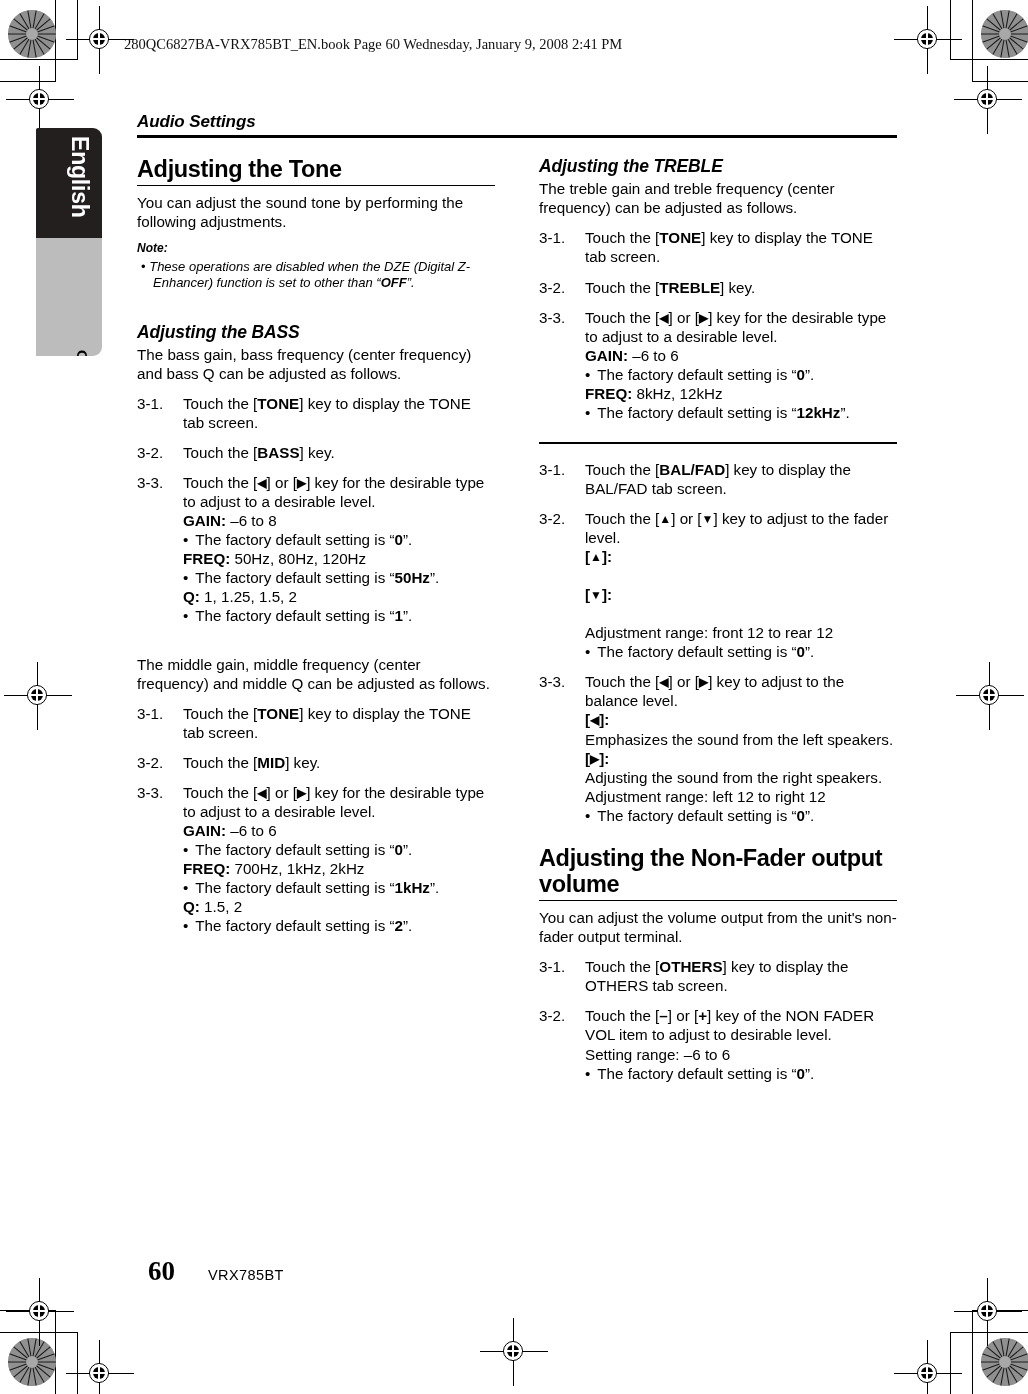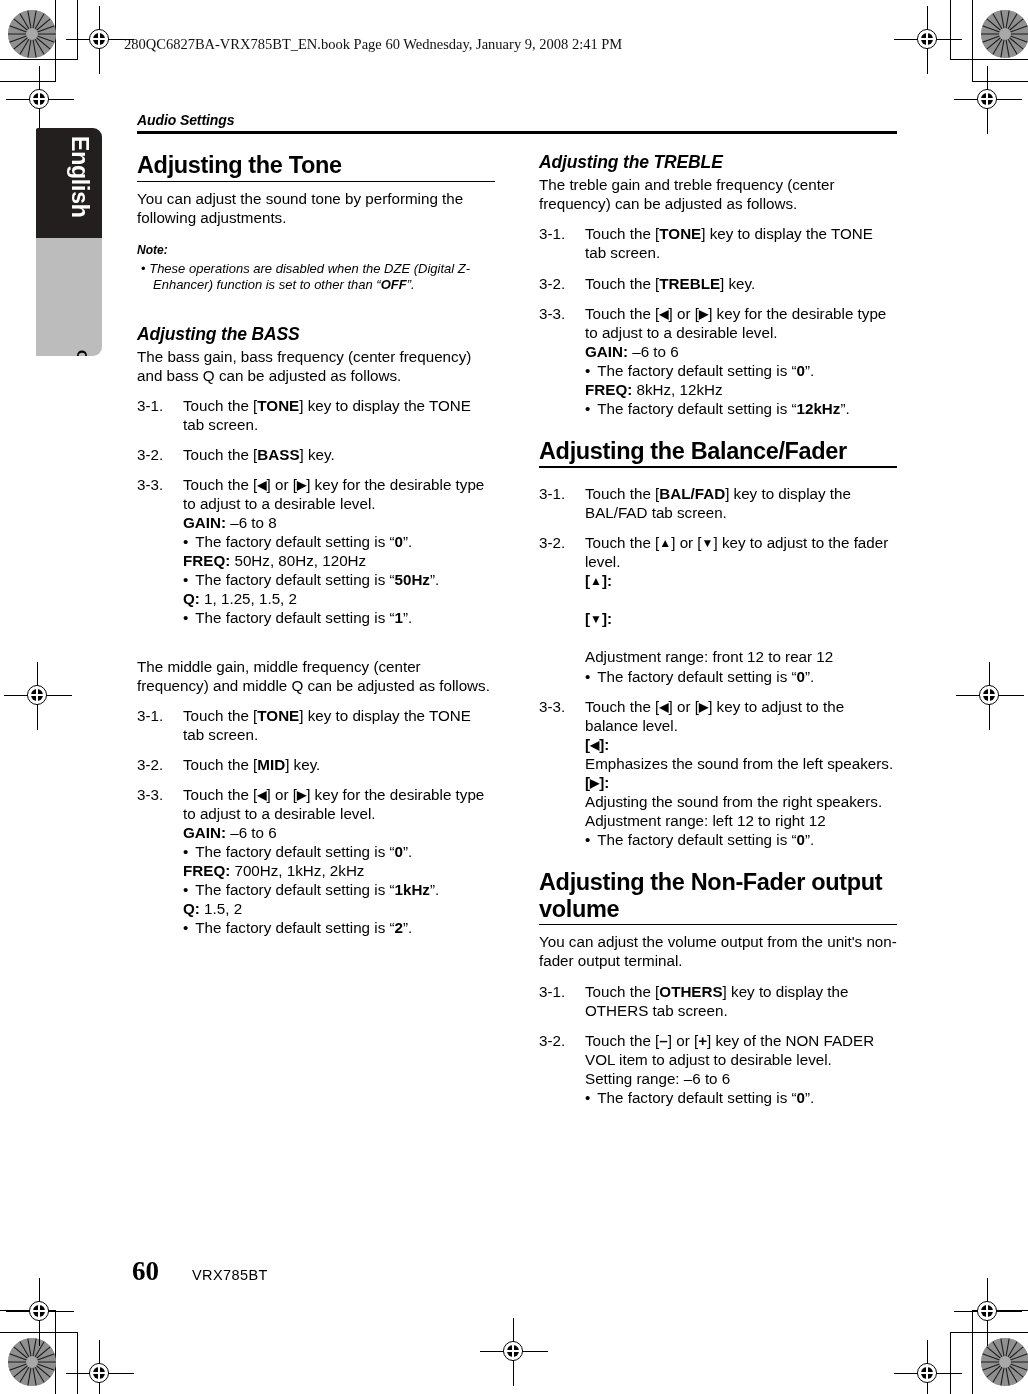--- a/index.html
+++ b/index.html
@@ -145,21 +145,21 @@
 
   
   #content {
     position: absolute;
     left: 137px;
     top: 112px;
     width: 760px;
   }
 
   h1.doc-title {
-    font-size: 14px;
+    font-size: 17px;
     font-style: italic;
     font-weight: bold;
     margin: 0;
     letter-spacing: -0.1px;
   }
   .rule-thick {
     height: 3.2px;
     background: #000;
     margin-top: 3px;
     width: 760px;
@@ -197,21 +197,21 @@
     font-weight: bold;
     margin: 0 0 2px 0;
     letter-spacing: -0.15px;
   }
 
   p.body {
     font-size: 15.2px;
     line-height: 1.255;
     margin: 0 0 11px 0;
   }
-  p.body.tight { margin-bottom: 16px; }
+  p.body.tight { margin-bottom: 10px; }
 
   .note-head {
     font-size: 12px;
     font-style: italic;
     font-weight: bold;
     margin: 0;
   }
   .note-item {
     font-size: 13px;
     font-style: italic;
@@ -245,21 +245,21 @@
   .step .sub-bullet .bullet { letter-spacing: 3px; }
   .arrow { font-size: 12px; vertical-align: 1px; }
 
   .gap-sm { height: 9px; }
   .gap-md { height: 18px; }
   .gap-lg { height: 26px; }
 
   
   #footer {
     position: absolute;
-    left: 132px;
+    left: 148px;
     top: 1258px;
     display: flex;
     align-items: baseline;
   }
   #footer .pageno {
     font-family: "Liberation Serif", serif;
     font-weight: bold;
     font-size: 27px;
     line-height: 1;
   }
@@ -541,21 +541,20 @@
         <p class="step">
           <span class="num">3-3.</span><span>Touch the [</span><b class="arrow">◀</b><span>] or [</span><b class="arrow">▶</b><span>] key for the desirable type to adjust to a desirable level.</span><br>
           <b>GAIN:</b><span> –6 to 6</span><br>
           <span class="sub-bullet"><span class="bullet">•</span> <span>The factory default setting is “</span><b>0</b><span>”.</span></span>
           <b>FREQ:</b><span> 8kHz, 12kHz</span><br>
           <span class="sub-bullet"><span class="bullet">•</span> <span>The factory default setting is “</span><b>12kHz</b><span>”.</span></span>
         </p>
 
         <div class="gap-sm"></div>
 
-        <h2 class="sec">Adjusting the Balance/Fader</h2>
         <div class="rule-thin"></div>
         <div class="gap-sm"></div>
 
         <p class="step">
           <span class="num">3-1.</span><span>Touch the [</span><b>BAL/FAD</b><span>] key to display the BAL/FAD tab screen.</span>
         </p>
 
         <p class="step">
           <span class="num">3-2.</span><span>Touch the [</span><span class="arrow">▲</span><span>] or [</span><span class="arrow">▼</span><span>] key to adjust to the fader level.</span><br>
           <b>[</b><b class="arrow">▲</b><b>]:</b><br>

